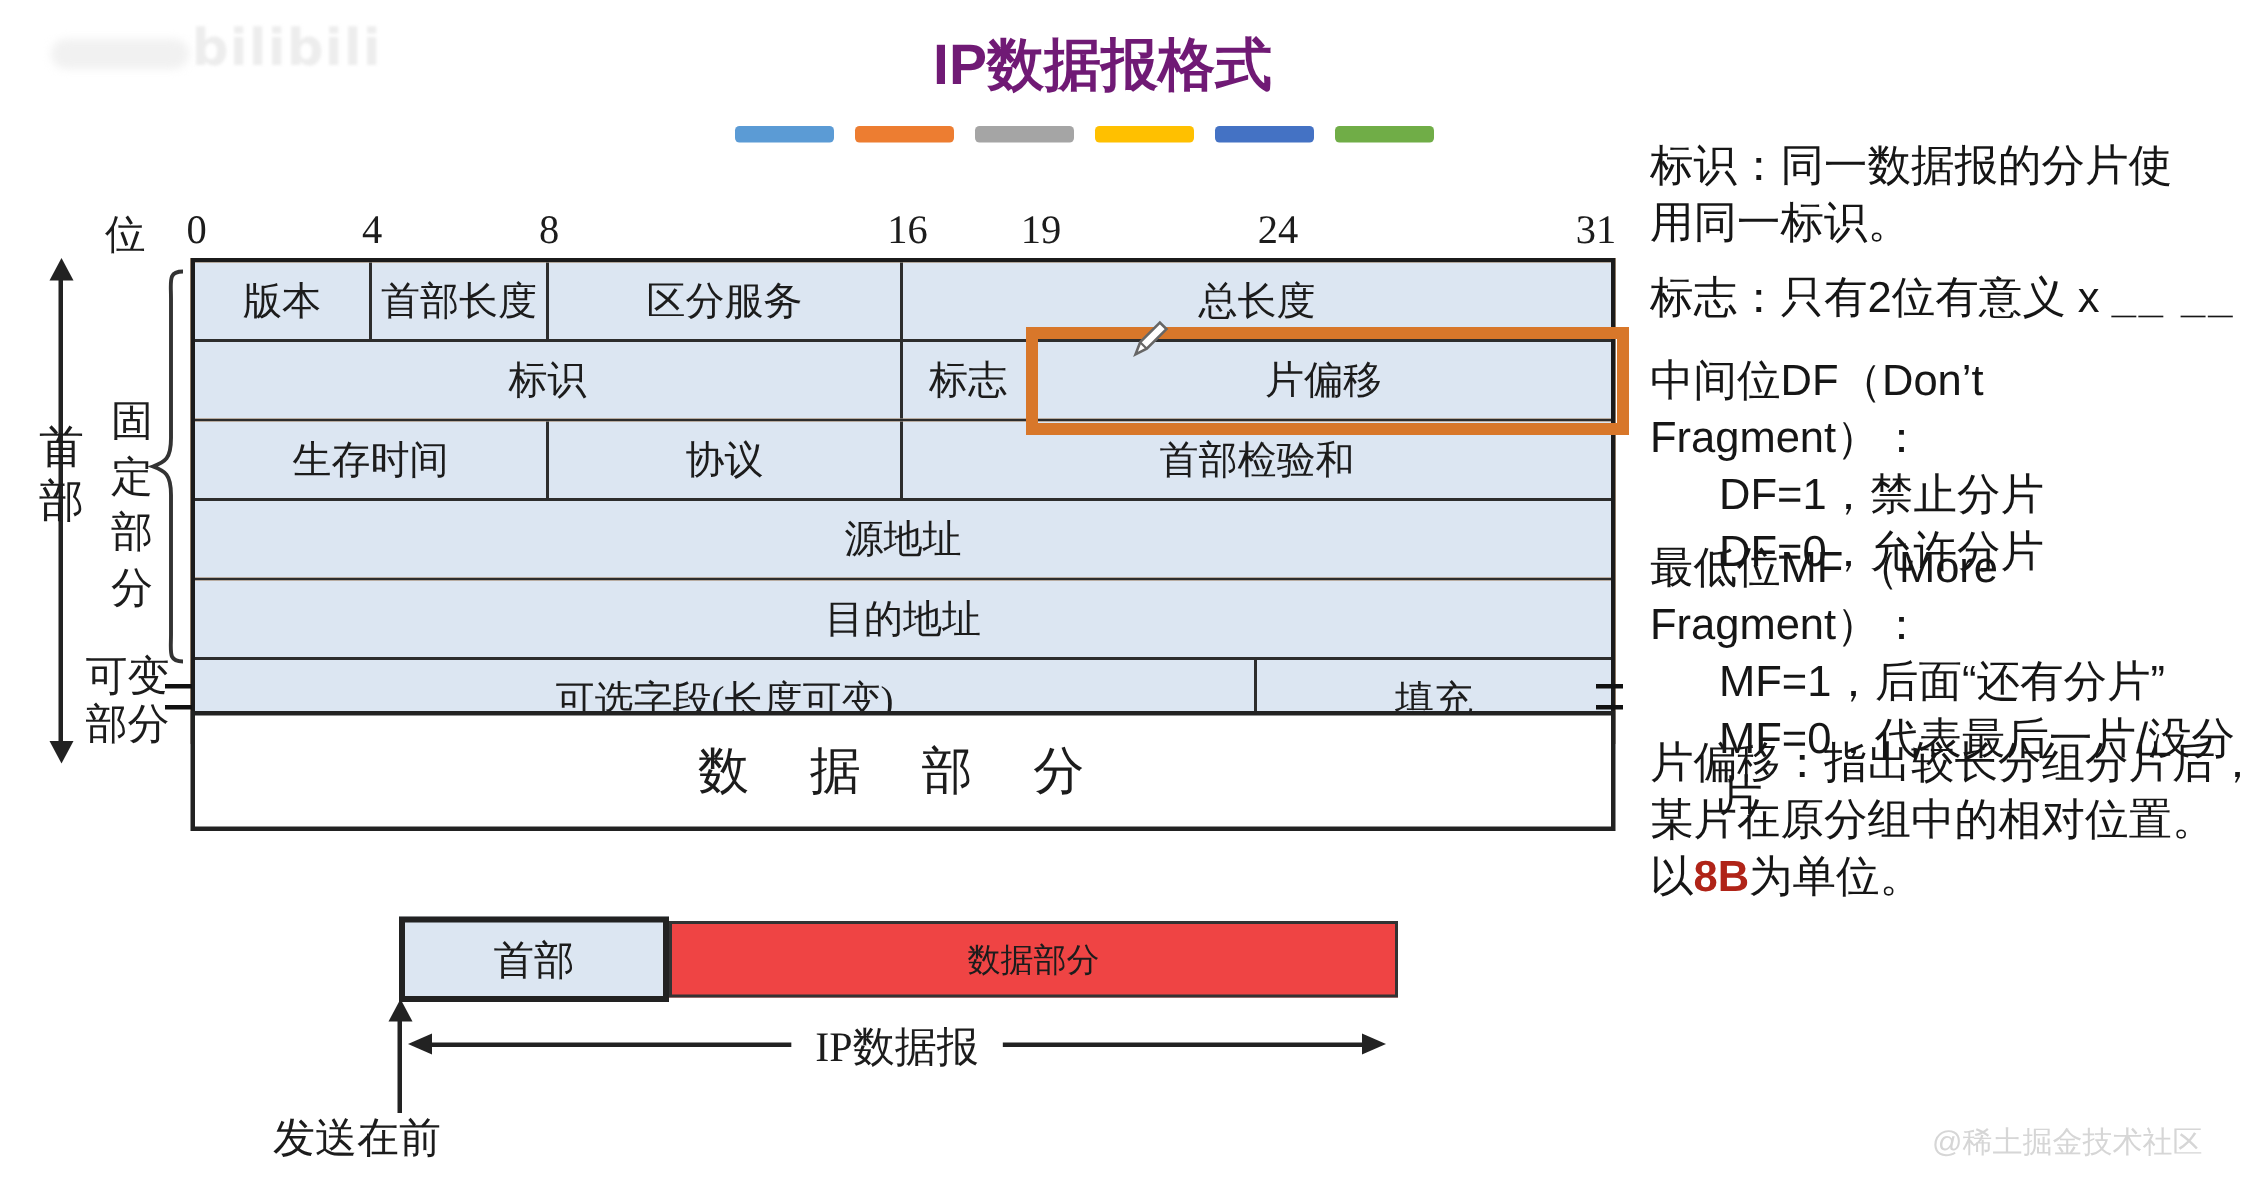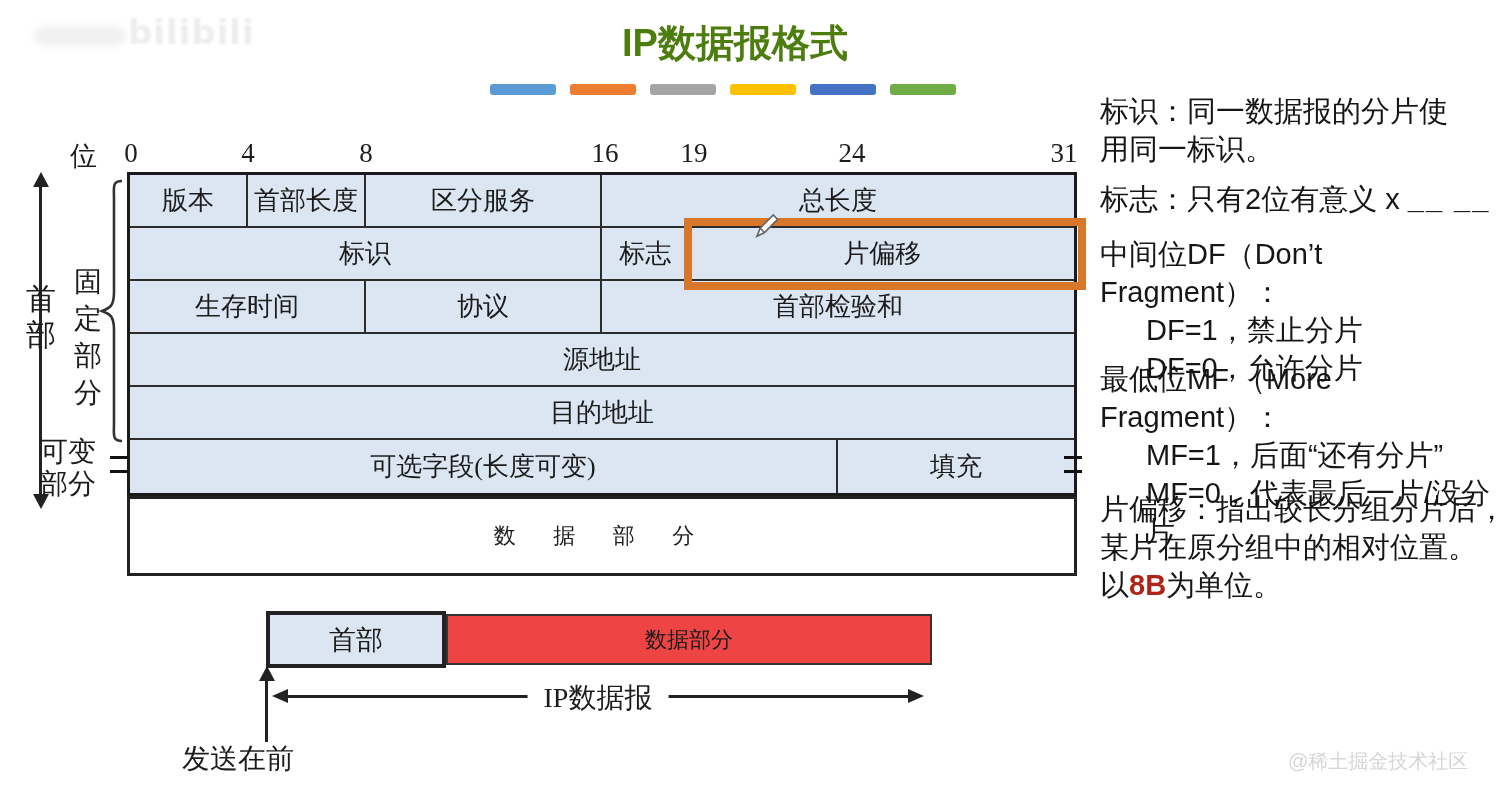--- a/index.html
+++ b/index.html
@@ -23,36 +23,36 @@
   .ruler-bit-label{left:70px;top:138px;font-size:27px;}
 
   
   #hdr-table{left:127px;top:172px;width:950px;border:3px solid #1b1b1b;background:#fdba74;box-sizing:border-box;}
   .trow{display:flex;height:53px;border-bottom:2px solid #2d2d2d;box-sizing:border-box;}
   .trow:last-child{border-bottom:none;}
   .tcell{display:flex;align-items:center;justify-content:center;font-size:26px;
          border-right:2px solid #2d2d2d;box-sizing:border-box;background:#dce6f2;}
   .tcell:last-child{border-right:none;}
 
-  #data-row{left:127px;top:496px;width:950px;height:80px;border:3px solid #222;background:#ffffff;
+  #data-row{left:127px;top:474px;width:950px;height:80px;border:3px solid #222;background:#ffffff;
             box-sizing:border-box;display:flex;align-items:center;justify-content:center;
-            font-size:22px;letter-spacing:16px;}
+            font-size:34px;letter-spacing:16px;}
 
   
   #hl-box{left:684px;top:218px;width:402px;height:72px;border:8px solid #d8772a;box-sizing:border-box;z-index:5;}
   #pencil{left:752px;top:210px;width:30px;height:30px;z-index:6;}
 
   
   .varrow-line{left:39px;top:184px;width:0;height:312px;border-left:3px solid #222;}
   .tri{width:0;height:0;}
   .tri-up{left:33px;top:172px;border-left:8px solid transparent;border-right:8px solid transparent;border-bottom:15px solid #222;}
   .tri-down{left:33px;top:494px;border-left:8px solid transparent;border-right:8px solid transparent;border-top:15px solid #222;}
   .lbl-shoubu{left:22px;top:281px;width:38px;font-size:30px;line-height:36px;text-align:center;}
   .lbl-fixed{left:70px;top:243px;width:36px;font-size:28px;line-height:37px;text-align:center;margin-top:20px;}
-  .lbl-var{left:35px;top:436px;width:66px;font-size:28px;line-height:32px;text-align:center;font-family:Liberation Serif, serif;}
+  .lbl-var{left:52px;top:436px;width:66px;font-size:28px;line-height:32px;text-align:center;font-family:Liberation Serif, serif;}
   .brace{left:98px;top:178px;}
   .brk{width:18px;height:11px;border-top:3px solid #111;border-bottom:3px solid #111;z-index:4;}
 
   
   #pk-hdr{left:266px;top:611px;width:180px;height:57px;border:4px solid #222;background:#dce6f2;
           box-sizing:border-box;display:flex;align-items:center;justify-content:center;font-size:27px;}
   #pk-data{left:446px;top:614px;width:486px;height:51px;border:2px solid #333;background:#ef4444;
            box-sizing:border-box;display:flex;align-items:center;justify-content:center;font-size:22px;}
   .harrow-line{left:283px;top:695px;width:630px;border-top:3px solid #222;}
   .tri-left{left:272px;top:689px;border-top:7px solid transparent;border-bottom:7px solid transparent;border-right:16px solid #222;}
@@ -74,21 +74,21 @@
              font-family:"Liberation Sans",sans-serif;}
 </style>
 </head>
 <body>
 
 <div id="stage">
 
   <div class="abs wm-blob"></div>
   <div class="abs wm-top">bilibili</div>
 
-  <div class="abs title" style="color: #4d7c0f;">IP数据报格式</div>
+  <div class="abs title" style="color: #701a75;">IP数据报格式</div>
   <div class="abs" id="accent-bars">
       <div style="background: rgb(91, 155, 213);"></div>
       <div style="background: rgb(237, 125, 49);"></div>
       <div style="background: rgb(165, 165, 165);"></div>
       <div style="background: rgb(255, 192, 0);"></div>
       <div style="background: rgb(68, 114, 196);"></div>
       <div style="background: rgb(112, 173, 71);"></div>
     </div>
 
   <div class="abs ruler-bit-label">位</div>

